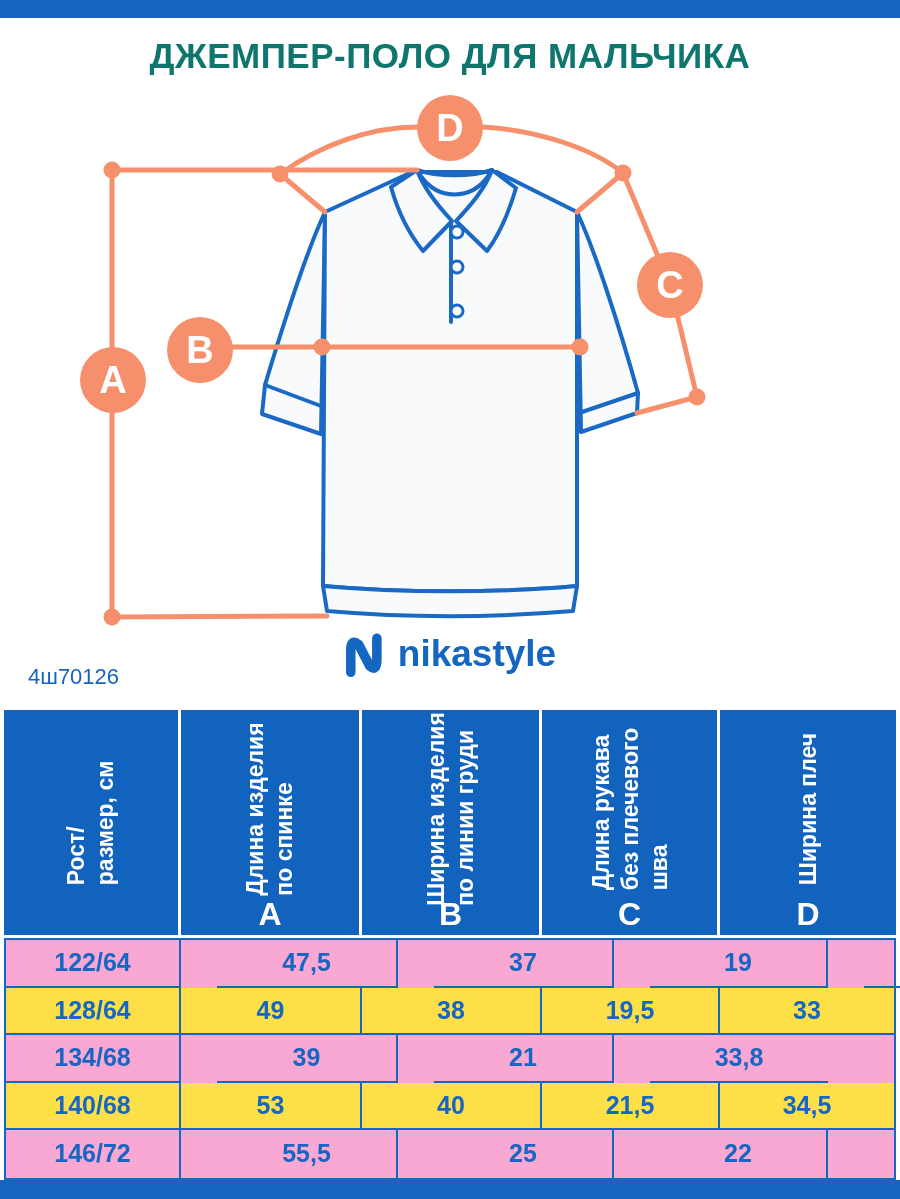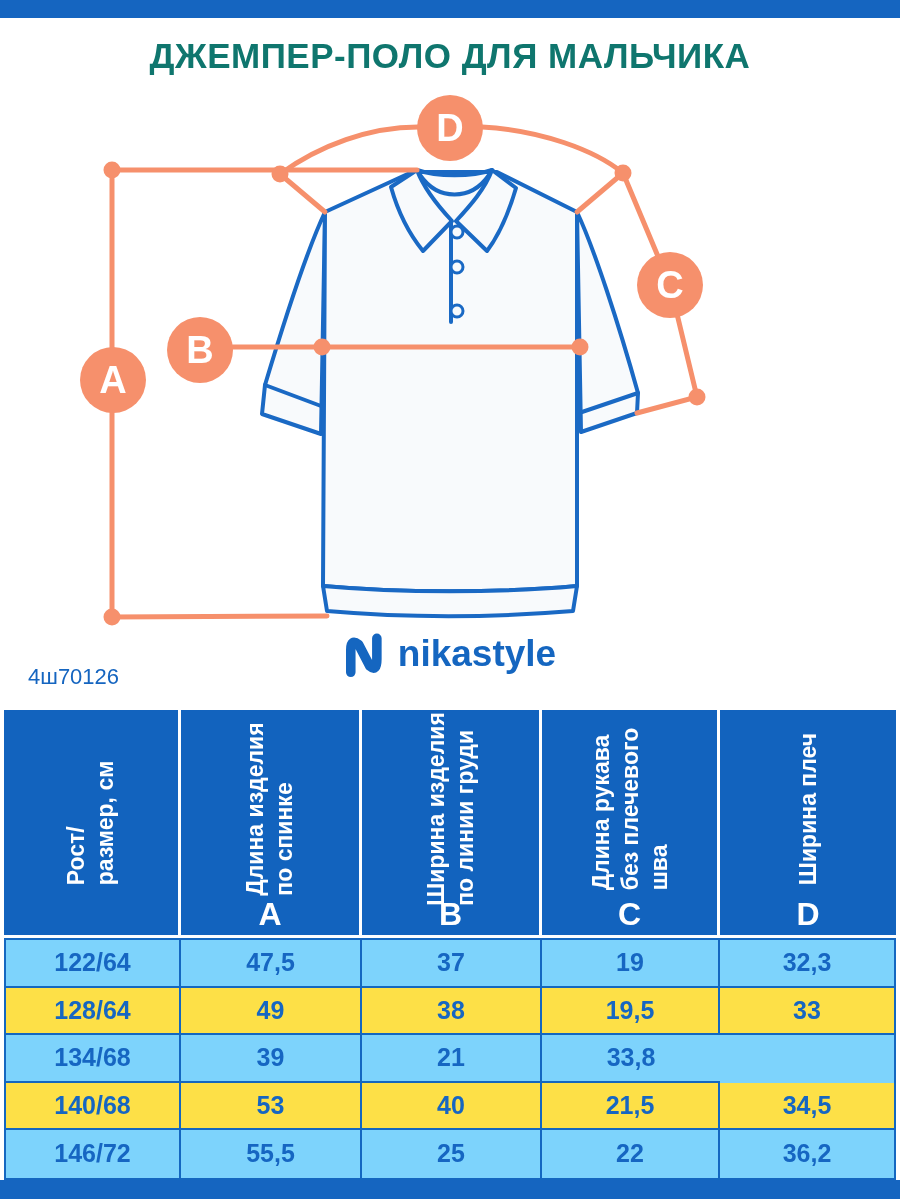--- a/index.html
+++ b/index.html
@@ -51,21 +51,21 @@
     color:#ffffff;font-size:32px;font-weight:700;
   }
   .tbody{
     position:absolute;left:4px;top:938px;width:892px;
     border:2px solid #1467C0;box-sizing:border-box;
   }
   .trow{
     display:grid;grid-template-columns:175px 181px 180px 178px 174px;
     height:47.5px;background:#fde047;
   }
-  .trow.alt{background:#7dd3fc;}
+  .trow.alt{background:#f9a8d4;gap:36px;}
   .tcell{
     border-right:2px solid #1467C0;border-bottom:2px solid #1467C0;
     box-sizing:border-box;display:flex;align-items:center;justify-content:center;
     font-size:25px;font-weight:700;color:#1666C2;
   }
   .trow:last-child .tcell{border-bottom:none;}
   .tcell:last-child{border-right:none;}
 </style>
 </head>
 <body>

